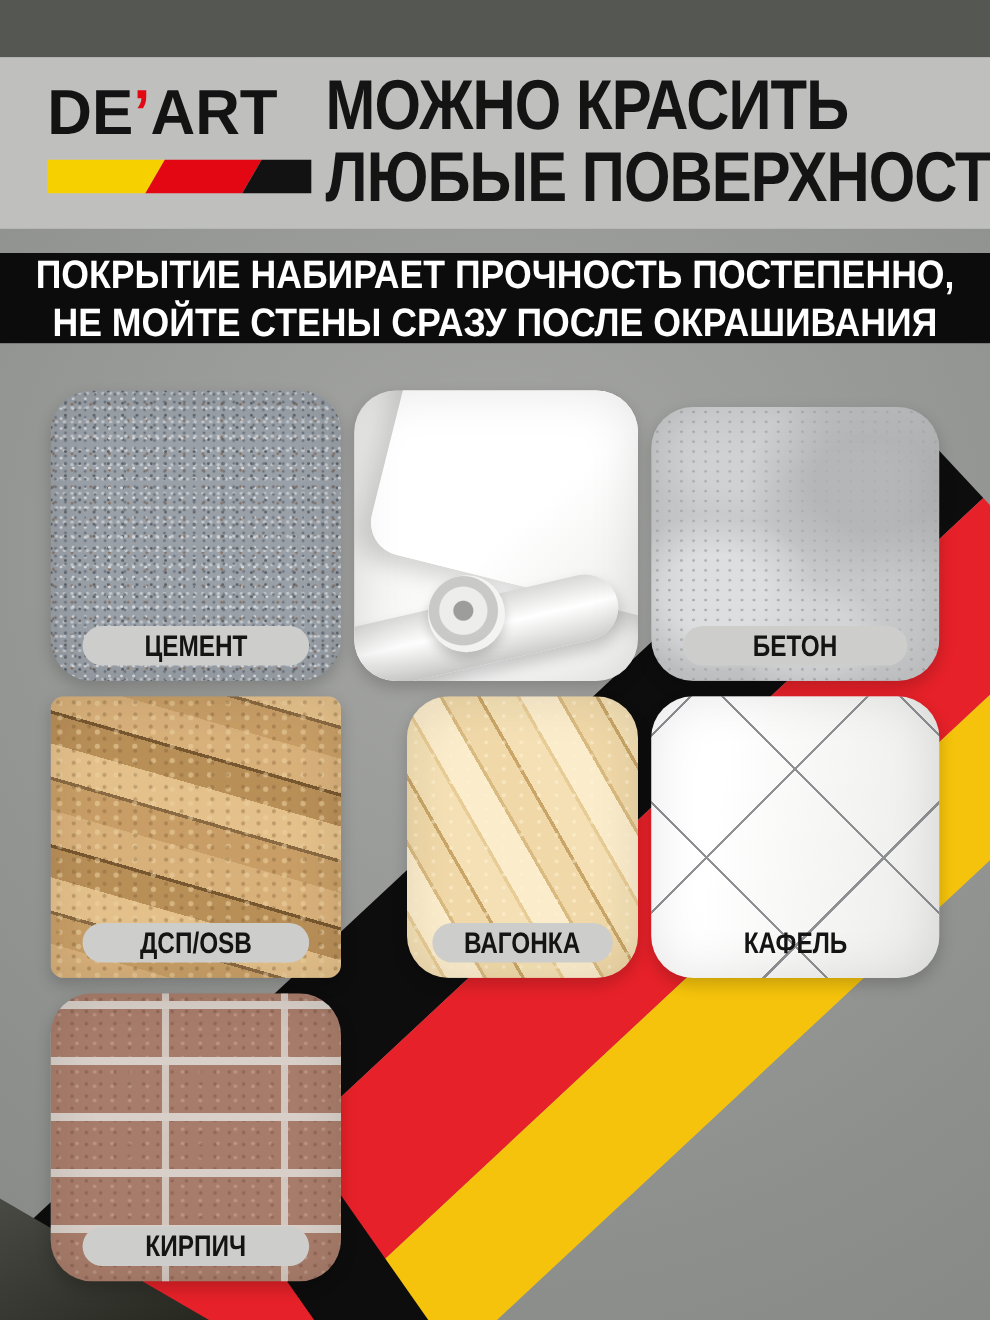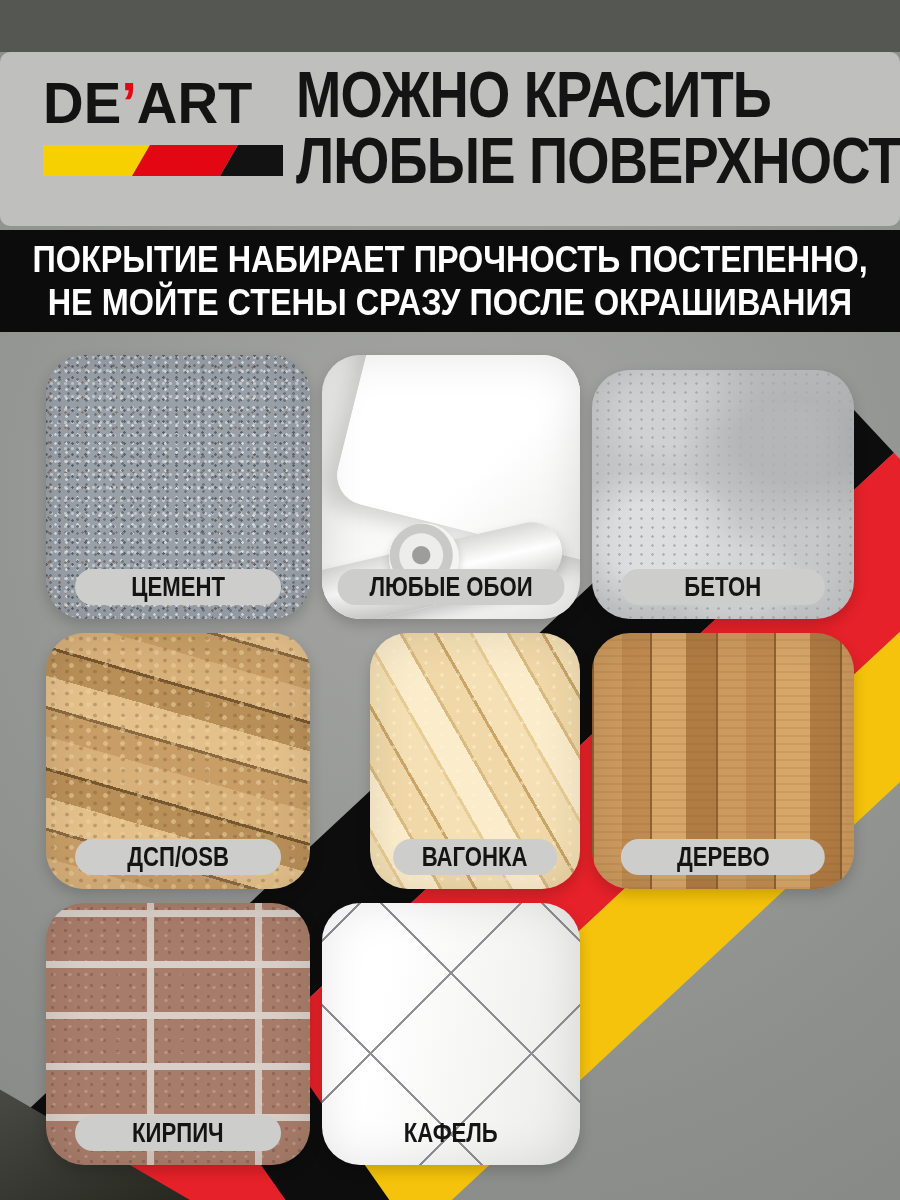--- a/index.html
+++ b/index.html
@@ -19,37 +19,37 @@
 
   .accent-band{position:absolute;left:135px;top:1104px;width:330px;height:85px;
                transform:rotate(55deg);background:var(--black,#0d0d0e);z-index:2;}
   .corner-tri{position:absolute;left:0;top:1080px;width:190px;height:120px;z-index:2;
               background:linear-gradient(150deg,var(--corner_dark,#4a4b45),#26271f);
               clip-path:polygon(0 8%,100% 100%,0 100%);}
 
   
   .top-strip{position:absolute;left:0;top:0;width:100%;height:52px;
              background:var(--top_strip,#555753);z-index:4;}
-  .header-band{position:absolute;left:0;top:52px;width:100%;height:174px;
-               background:var(--header_band,#bfc0be);z-index:4;border-radius:10px;}
+  .header-band{position:absolute;left:0;top:52px;width:100%;height:156px;
+               background:var(--header_band,#bfc0be);z-index:4;}
   .logo{position:absolute;left:43px;top:22px;width:245px;}
   .logo-text{font-size:58px;font-weight:800;color:#131313;letter-spacing:0px;
              transform:scaleX(.97);transform-origin:left;line-height:1;white-space:nowrap;}
   .logo-apos{color:var(--logo_red,#e30613);}
   .logo-stripe{position:absolute;left:0;top:71px;width:240px;height:31px;overflow:hidden;}
   .seg{position:absolute;top:0;height:100%;transform:skewX(-30deg);}
   .seg-y{left:-20px;width:118px;background:var(--logo_yellow,#f7d000);}
   .seg-r{left:98px;width:88px;background:var(--logo_red,#e30613);}
   .seg-k{left:186px;width:80px;background:#121212;}
   .title{position:absolute;left:296px;top:10px;color:var(--title_text,#141414);
          font-size:64px;font-weight:800;line-height:66px;white-space:nowrap;
          transform:scaleX(.85);transform-origin:left top;letter-spacing:-1px;}
 
   
-  .notice-band{position:absolute;left:0;top:230px;width:100%;height:102px;
+  .notice-band{position:absolute;left:0;top:230px;width:100%;height:82px;
                background:var(--notice_bg,#0c0c0c);z-index:4;
                display:flex;flex-direction:column;justify-content:center;align-items:center;}
   .notice-line{color:var(--notice_text,#ffffff);font-size:36px;font-weight:800;
                line-height:43px;white-space:nowrap;transform:scaleX(.9);letter-spacing:0;}
 
   
   .grid{position:absolute;left:46px;top:355px;z-index:3;display:grid;
         grid-template-columns:264px 258px 262px;grid-template-rows:264px 256px 262px;
         column-gap:12px;row-gap:14px;}
   .tile{position:relative;border-radius:38px;overflow:hidden;
@@ -98,21 +98,21 @@
     radial-gradient(ellipse 130px 100px at 22% 68%,#dcdee0 35%,transparent 72%),
     radial-gradient(ellipse 160px 120px at 78% 28%,#b4b6b8 35%,transparent 75%),
     radial-gradient(ellipse 100px 80px at 55% 85%,#d2d4d6 40%,transparent 72%),
     radial-gradient(ellipse 120px 90px at 30% 15%,#cfd1d3 40%,transparent 75%);
     background-size:11px 9px,100% 100%,100% 100%,100% 100%,100% 100%;margin-top:15px;}
 
   .tex-chipboard{background-image:
     radial-gradient(circle,rgba(122,88,48,.35) 1.5px,transparent 2.2px),
     radial-gradient(circle,rgba(236,210,160,.55) 2px,transparent 2.8px),
     repeating-linear-gradient(16deg,#d8b07a 0 30px,#c89e66 30px 56px,#8a6a42 56px 59px,#e4c08a 59px 88px,#b98f58 88px 114px,#77572f 114px 117px);
-    background-size:14px 11px,17px 13px,100% 100%;}
+    background-size:14px 11px,17px 13px,100% 100%;border-radius:12px;}
 
   .tex-paneling{background-image:
     radial-gradient(circle,rgba(255,244,214,.5) 1.4px,transparent 2px),
     repeating-linear-gradient(60deg,#f4e0b4 0 28px,#e8cc95 28px 31px,#fbeccb 31px 60px,#d9ba80 60px 63px,#f0d8a8 63px 90px,#c9a668 90px 93px);
     background-size:16px 12px,100% 100%;margin-left:48px;}
 
   .tex-wood{background-image:
     repeating-linear-gradient(0deg,rgba(122,77,36,.12) 0 2px,transparent 2px 8px),
     repeating-linear-gradient(90deg,#8f6234 0 2px,#cd9a5e 2px 30px,#c08b50 30px 58px,#8f6234 58px 60px,#d7a669 60px 94px,#b17c44 94px 124px);}
 
@@ -168,42 +168,38 @@
   <div class="grid">
 
     <div class="tile tex-cement">
       <div class="pill"><span>ЦЕМЕНТ</span></div>
     </div>
 
     <div class="tile tex-wallpaper">
       <div class="wp-sheet"></div>
       <div class="wp-roll"></div>
       <div class="wp-roll-end"></div>
-      <div class="pill"><span>ЛЮБЫЕ ОБОИ</span></div>
     </div>
 
 
     <div class="tile tex-concrete">
       <div class="pill"><span>БЕТОН</span></div>
     </div>
 
     <div class="tile tex-chipboard">
       <div class="pill"><span>ДСП/OSB</span></div>
     </div>
 
     <div class="tile tex-paneling">
       <div class="pill"><span>ВАГОНКА</span></div>
     </div>
 
-    <div class="tile tex-wood">
-      <div class="pill"><span>ДЕРЕВО</span></div>
+
+    <div class="tile tex-tile">
+      <div class="pill no-bg"><span>КАФЕЛЬ</span></div>
     </div>
 
     <div class="tile tex-brick">
       <div class="pill"><span>КИРПИЧ</span></div>
     </div>
 
-    <div class="tile tex-tile">
-      <div class="pill no-bg"><span>КАФЕЛЬ</span></div>
-    </div>
-
   </div>
 </div>
 
 </body></html>

